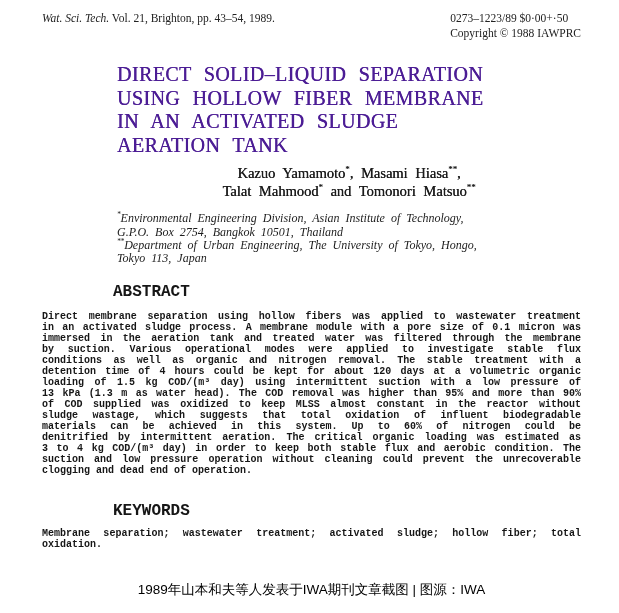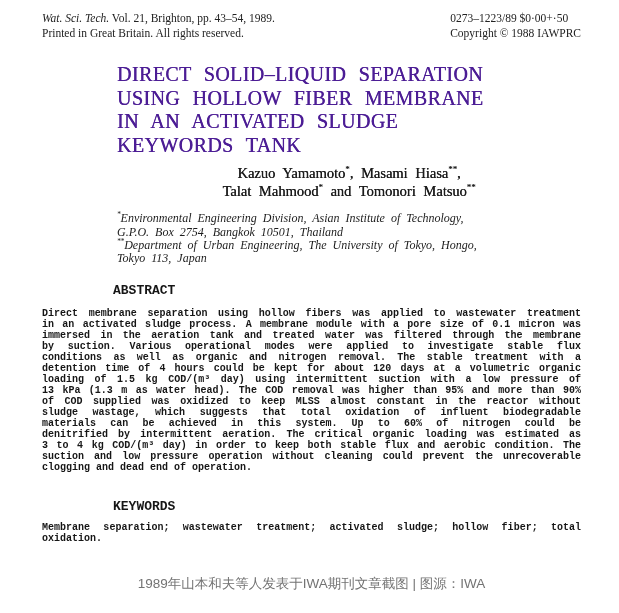--- a/index.html
+++ b/index.html
@@ -55,21 +55,21 @@
     line-height:13.2px;
     word-spacing:3px;
     color:#1c1c1c;
   }
 
   
   .section-heading {
     margin:18px 0 0 71px;
     font-family:"Liberation Mono","DejaVu Sans Mono",monospace;
     font-weight:700;
-    font-size:13px;
+    font-size:16px;
     color:#161616;
   }
   .section-heading.kw { margin-top:26px; }
   .mono-body {
     margin-top:10px;
     font-family:"Liberation Mono","DejaVu Sans Mono",monospace;
     font-weight:700;
     font-size:10px;
     line-height:11px;
     color:#161616;
@@ -77,44 +77,43 @@
   .mono-body.kw { margin-top:8px; }
   .jline { text-align:justify; text-align-last:justify; }
   .lastline { text-align:left; }
 
   
   .caption {
     margin-top:31px;
     text-align:center;
     font-family:"Liberation Sans", sans-serif;
     font-size:13.5px;
-    color:#737373;
+    color:#000000;
   }
 </style>
 </head>
 <body>
 
 <div class="page">
 
   <div class="header">
     <div class="header-left">
       <div><span class="it">Wat. Sci. Tech.</span><span> Vol. 21, Brighton, pp. 43–54, 1989.</span></div>
-      <div>Printed in Great Britain. All rights reserved.</div>
     </div>
     <div class="header-right">
       <div>0273–1223/89 $0·00+·50</div>
       <div>Copyright © 1988 IAWPRC</div>
     </div>
   </div>
 
   <div class="title">
       <div class="title-line">DIRECT SOLID–LIQUID SEPARATION</div>
       <div class="title-line">USING HOLLOW FIBER MEMBRANE</div>
       <div class="title-line">IN AN ACTIVATED SLUDGE</div>
-      <div class="title-line">KEYWORDS TANK</div>
+      <div class="title-line">AERATION TANK</div>
     </div>
 
   <div class="authors">
     <div><span>Kazuo Yamamoto</span><sup>*</sup><span>, </span><span>Masami Hiasa</span><sup>**</sup><span>,</span></div>
     <div><span>Talat Mahmood</span><sup>*</sup><span> and </span><span>Tomonori Matsuo</span><sup>**</sup></div>
   </div>
 
   <div class="affiliations">
     <div><sup>*</sup><span>Environmental Engineering Division, Asian Institute of Technology,</span></div>
     <div>G.P.O. Box 2754, Bangkok 10501, Thailand</div>

